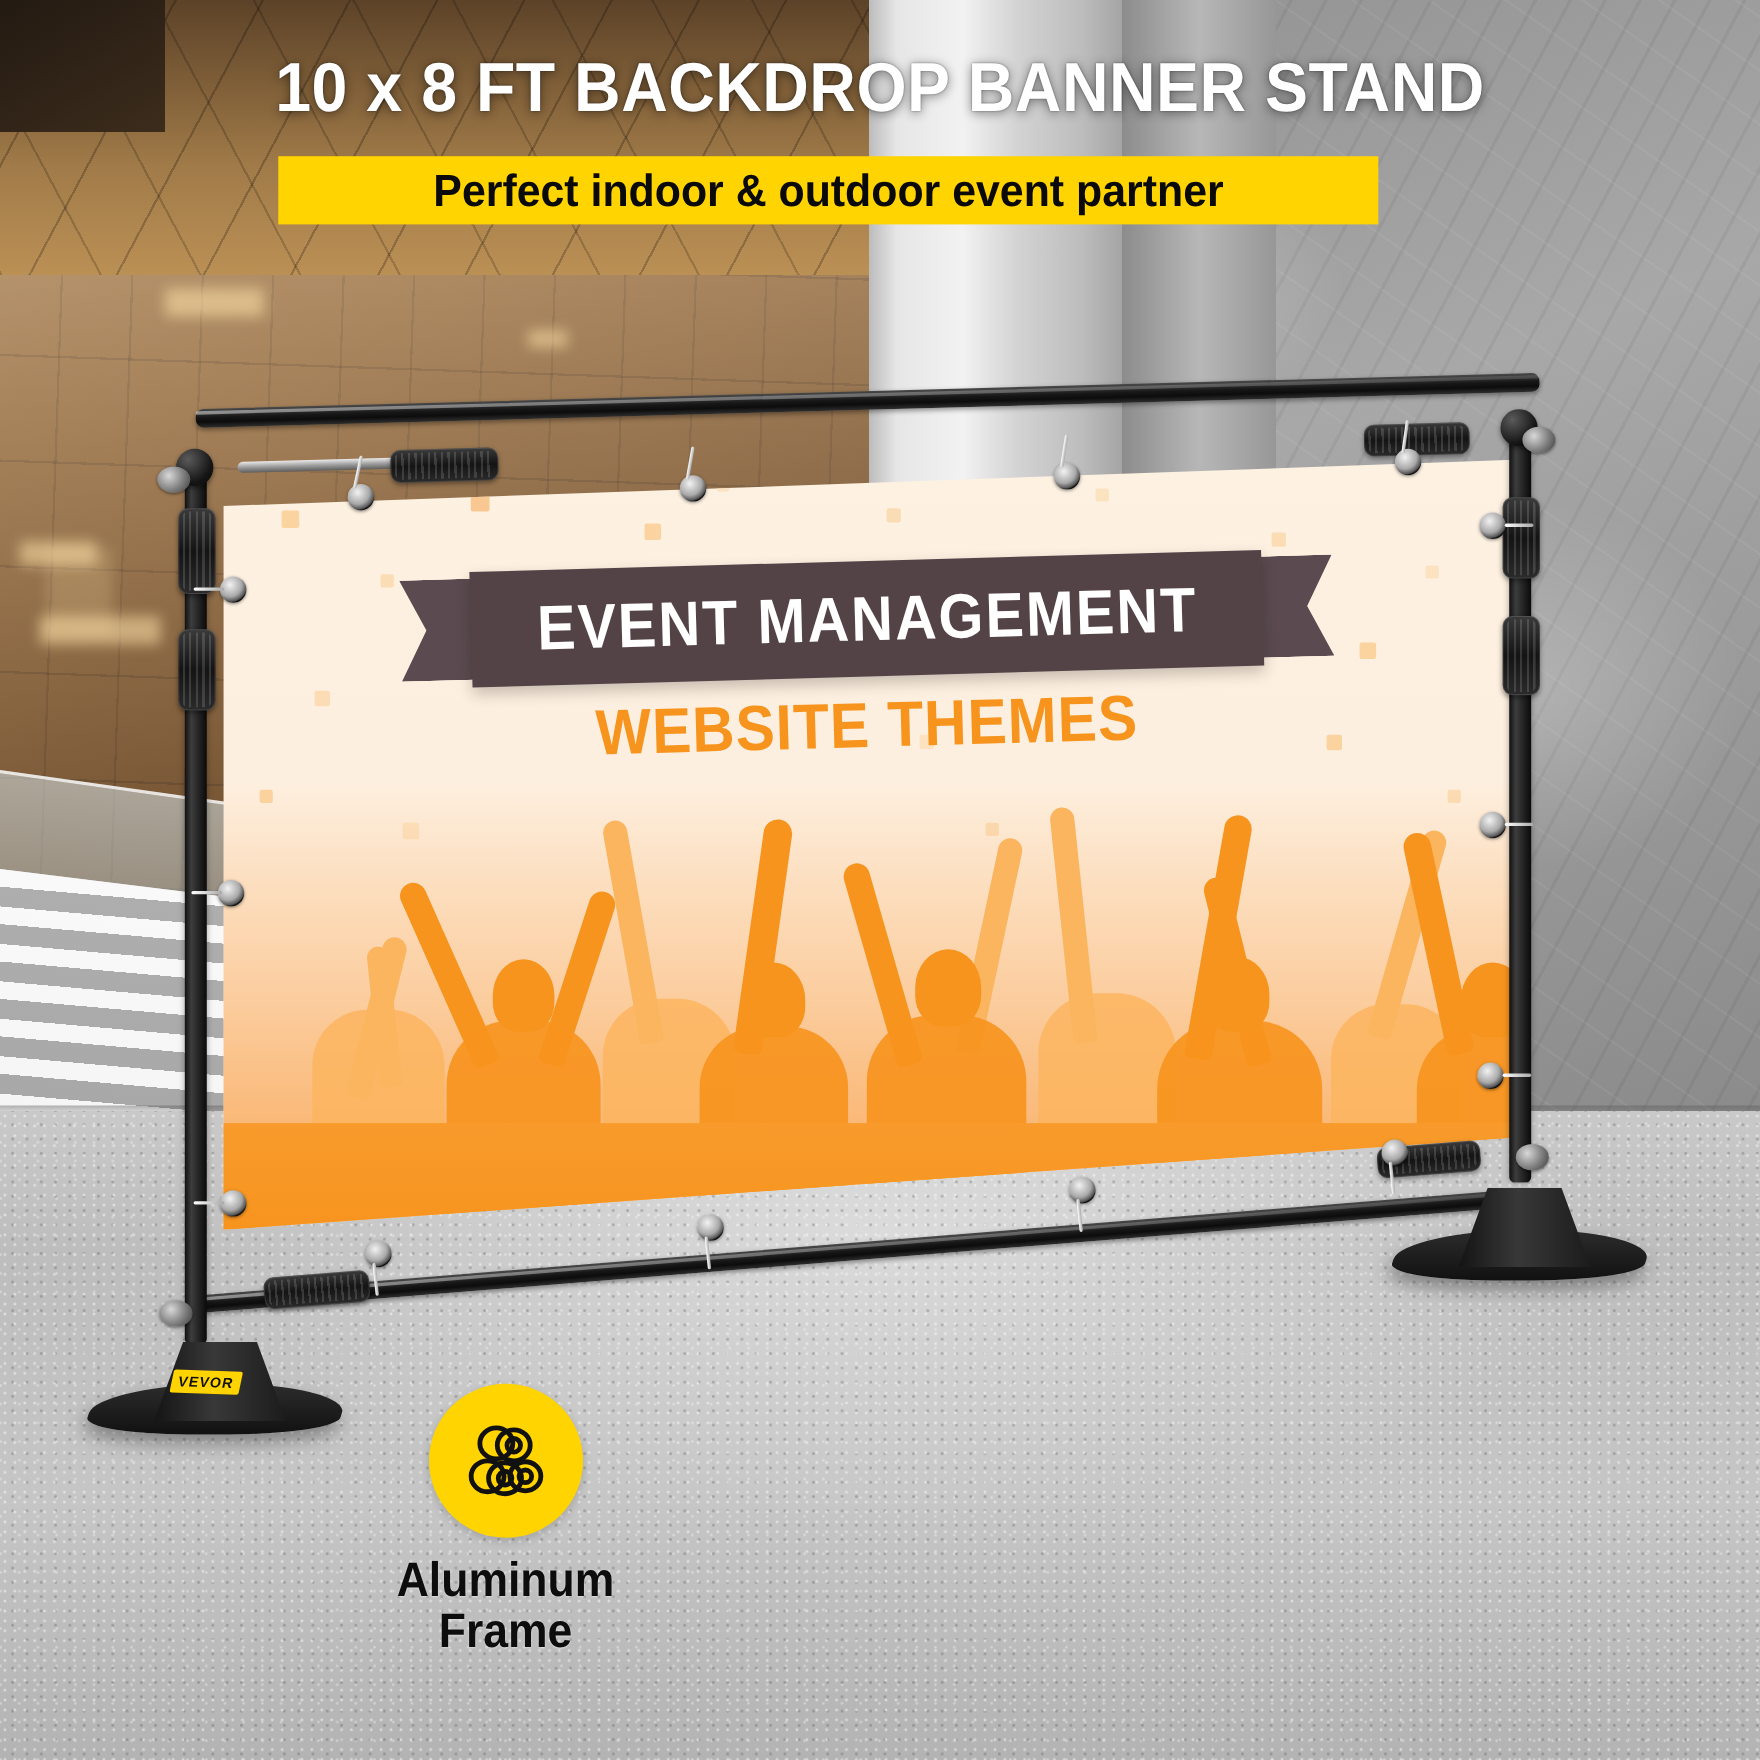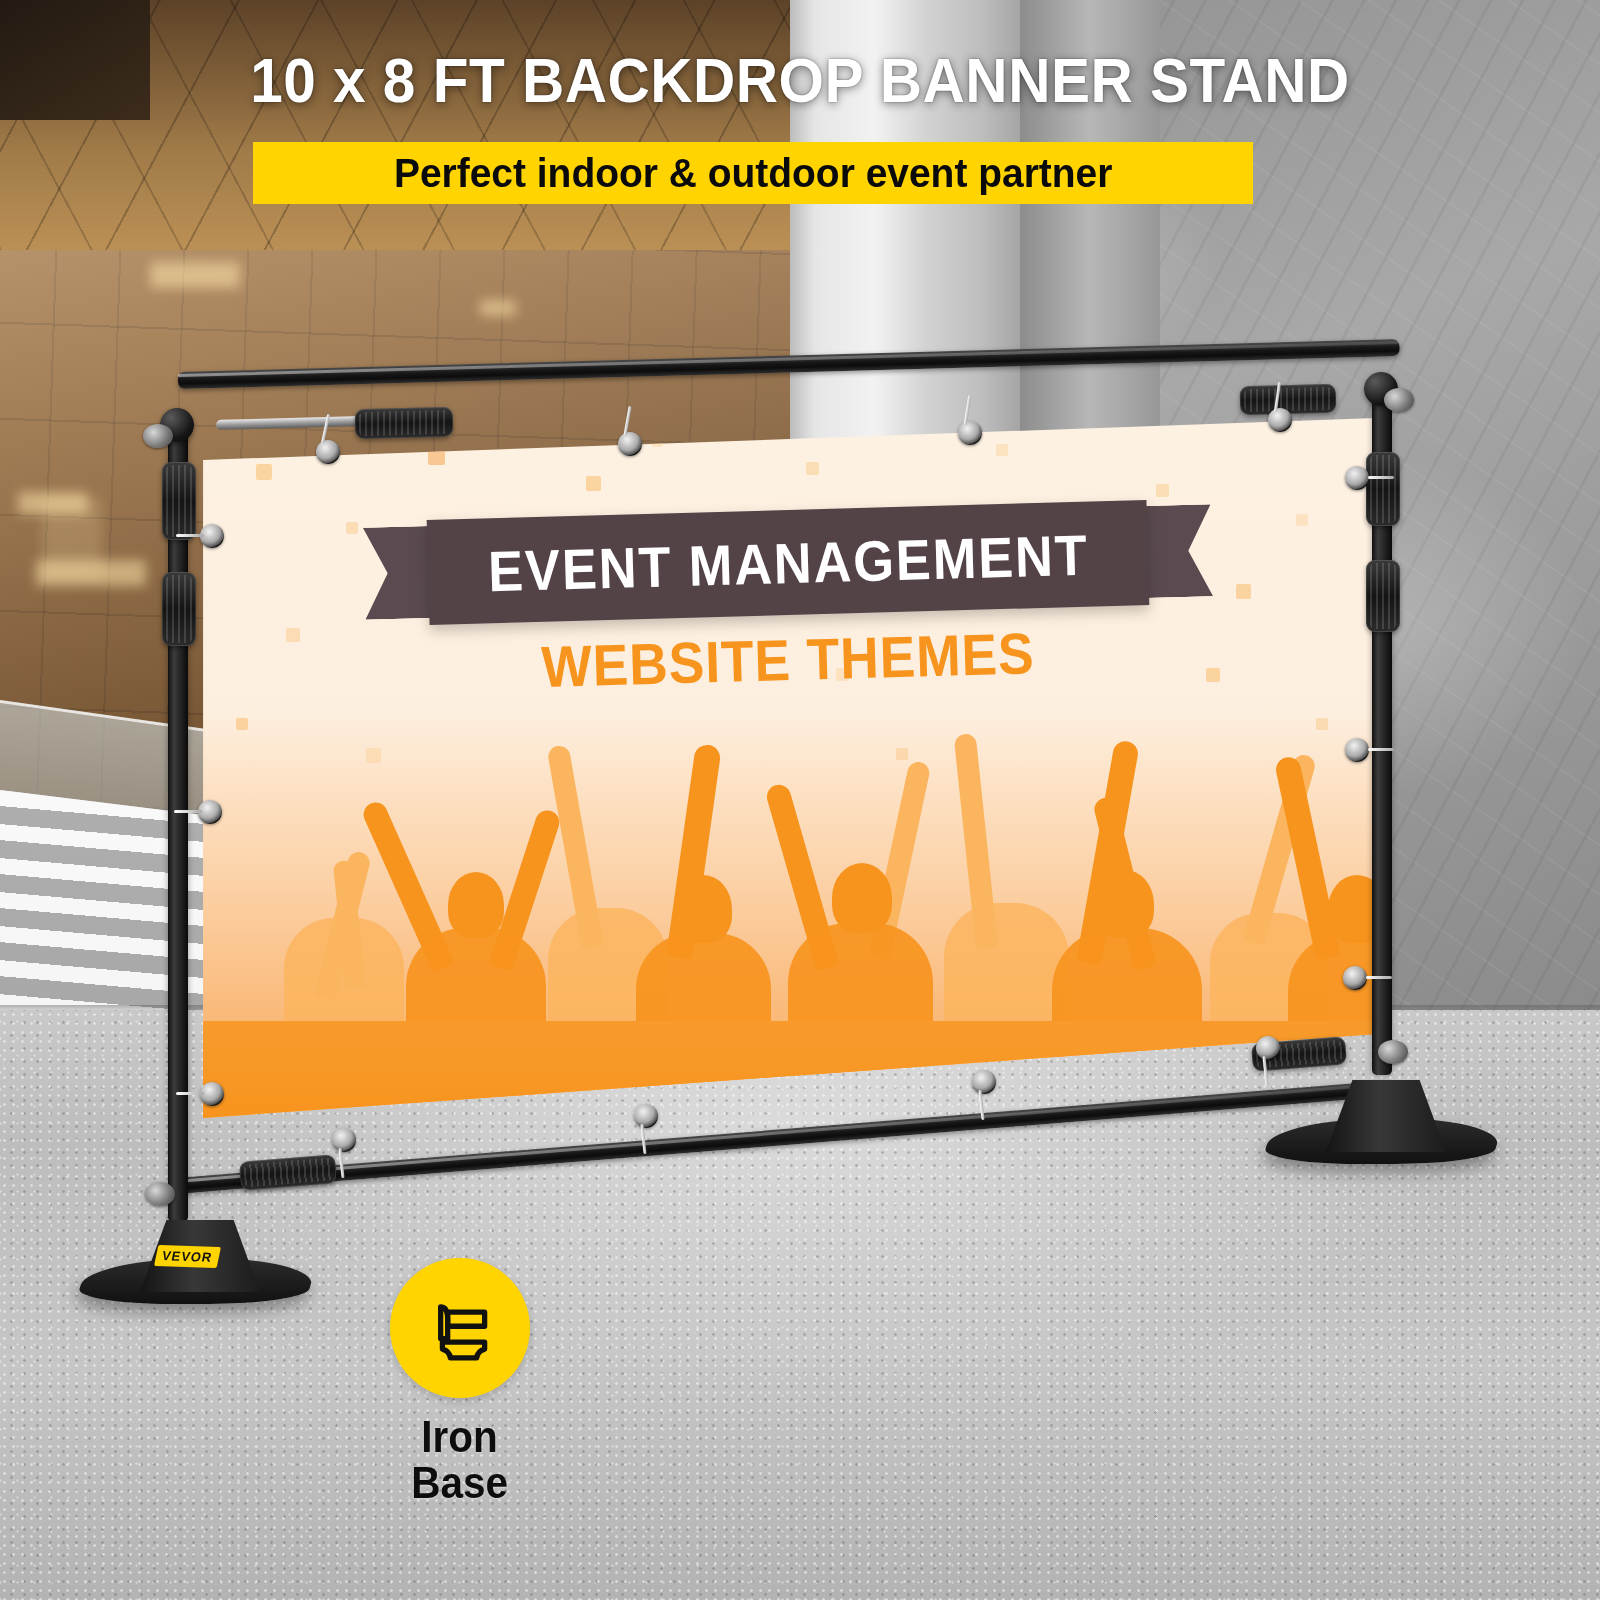--- a/index.html
+++ b/index.html
@@ -442,28 +442,33 @@
   </div>
 </div>
 
 <div class="headline">10 x 8 FT BACKDROP BANNER STAND</div>
 <div class="subbar">
   <span>Perfect indoor &amp; outdoor event partner</span>
 </div>
 
 <div class="features">
 
-
-
   <div class="feat">
     <div class="feat-circle">
       <svg width="88" height="88" viewBox="0 0 100 100">
-        <g fill="none" stroke="#111" stroke-width="6" stroke-linejoin="round">
-          <path d="M28 26 q8 0 8 14 v22 h-8 z"></path>
-          <path d="M36 32 h42 v16 h-42 z"></path>
-          <path d="M30 66 h48 v8 q-8 2 -9 10 h-30 q-1 -8 -9 -10 z"></path>
+        <g fill="none" stroke="#111" stroke-width="5">
+          <ellipse cx="40" cy="32" rx="17" ry="16"></ellipse>
+          <ellipse cx="58" cy="34" rx="17" ry="16"></ellipse>
+          <circle cx="58" cy="34" r="7"></circle>
+          <ellipse cx="31" cy="66" rx="17" ry="16"></ellipse>
+          <ellipse cx="49" cy="68" rx="17" ry="16"></ellipse>
+          <circle cx="49" cy="68" r="7"></circle>
+          <ellipse cx="70" cy="66" rx="16" ry="15"></ellipse>
+          <circle cx="70" cy="66" r="6.5"></circle>
         </g>
       </svg>
     </div>
-    <div class="feat-label">Iron
-Base</div>
-  </div>
+    <div class="feat-label">Aluminum
+Frame</div>
+  </div>
+
+
 </div>
 
 </body></html>

